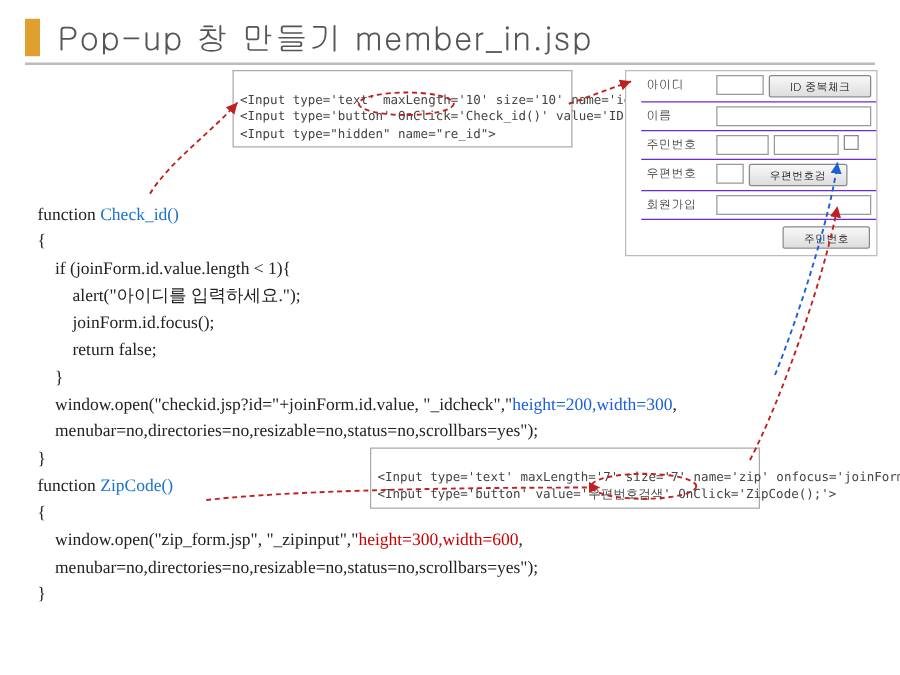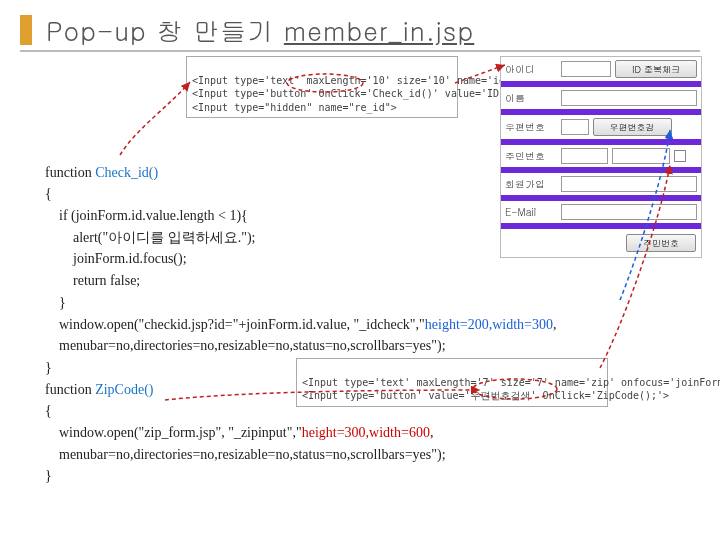--- a/index.html
+++ b/index.html
@@ -27,21 +27,20 @@
     height: 30px;
     background: #e0a030;
     margin-right: 14px;
   }
   .title-text {
     font-size: 26px;
     color: #555;
     letter-spacing: 1px;
   }
   .title-text .und {
-    text-decoration: underline;
     color: #555;
   }
   .snippet-box {
     position: absolute;
     border: 1px solid #aaa;
     background: #fff;
     font-family: monospace;
     font-size: 10px;
     line-height: 1.35;
     padding: 3px 5px;
@@ -62,24 +61,24 @@
     position: absolute;
     top: 56px;
     right: 18px;
     width: 200px;
     background: #fff;
     border: 1px solid #bbb;
     font-size: 10px;
   }
   .form-row {
     display: flex;
-    align-items: center;
-    border-bottom: 6px solid #6d28d9;
+    border-bottom: 1px solid #6d28d9;
     padding: 3px 4px;
     gap: 4px;
+    margin-left: 12px;
   }
   .form-row:last-child { border-bottom: none; }
   .form-label {
     width: 52px;
     color: #333;
     font-size: 10px;
   }
   .form-input {
     flex: 1;
     height: 14px;
@@ -109,21 +108,20 @@
   .code-block {
     position: absolute;
     top: 140px;
     left: 30px;
     right: 30px;
     font-family: Georgia, serif;
     font-size: 14px;
     line-height: 1.55;
     color: #222;
     white-space: pre-wrap;
-    margin-left: 15px;
   }
   .code-block .fn1 { color: #1a73c9; }
   .code-block .fn2 { color: #1a73c9; }
   .code-block .hl-red { color: #c00; }
   .code-block .hl-blue { color: #1a5fd8; }
   .arrow-svg {
     position: absolute;
     top: 0;
     left: 0;
     width: 720px;
@@ -151,36 +149,32 @@
   <div class="form-row">
     <div class="form-label">아이디</div>
     <div class="form-input"></div>
     <div class="mini-btn">ID 중복체크</div>
   </div>
   <div class="form-row">
     <div class="form-label">이름</div>
     <div class="form-input"></div>
   </div>
   <div class="form-row">
-    <div class="form-label">우편번호</div>
-    <div class="form-input" style="flex:0.5"></div>
-    <div class="mini-btn">우편번호검</div>
-  </div>
-  <div class="form-row">
     <div class="form-label">주민번호</div>
     <div class="form-input" style="flex:0.4"></div>
     <div class="form-input" style="flex:0.5"></div>
     <div class="checkbox"></div>
   </div>
   <div class="form-row">
+    <div class="form-label">우편번호</div>
+    <div class="form-input" style="flex:0.5"></div>
+    <div class="mini-btn">우편번호검</div>
+  </div>
+  <div class="form-row">
     <div class="form-label">회원가입</div>
-    <div class="form-input"></div>
-  </div>
-  <div class="form-row">
-    <div class="form-label">E-Mail</div>
     <div class="form-input"></div>
   </div>
   <div class="submit-row">
     <span class="mini-btn">주민번호</span>
   </div>
 </div>
 
 <div class="code-block">
 <span>function </span><span class="fn1">Check_id()</span>
 <span>{</span>

